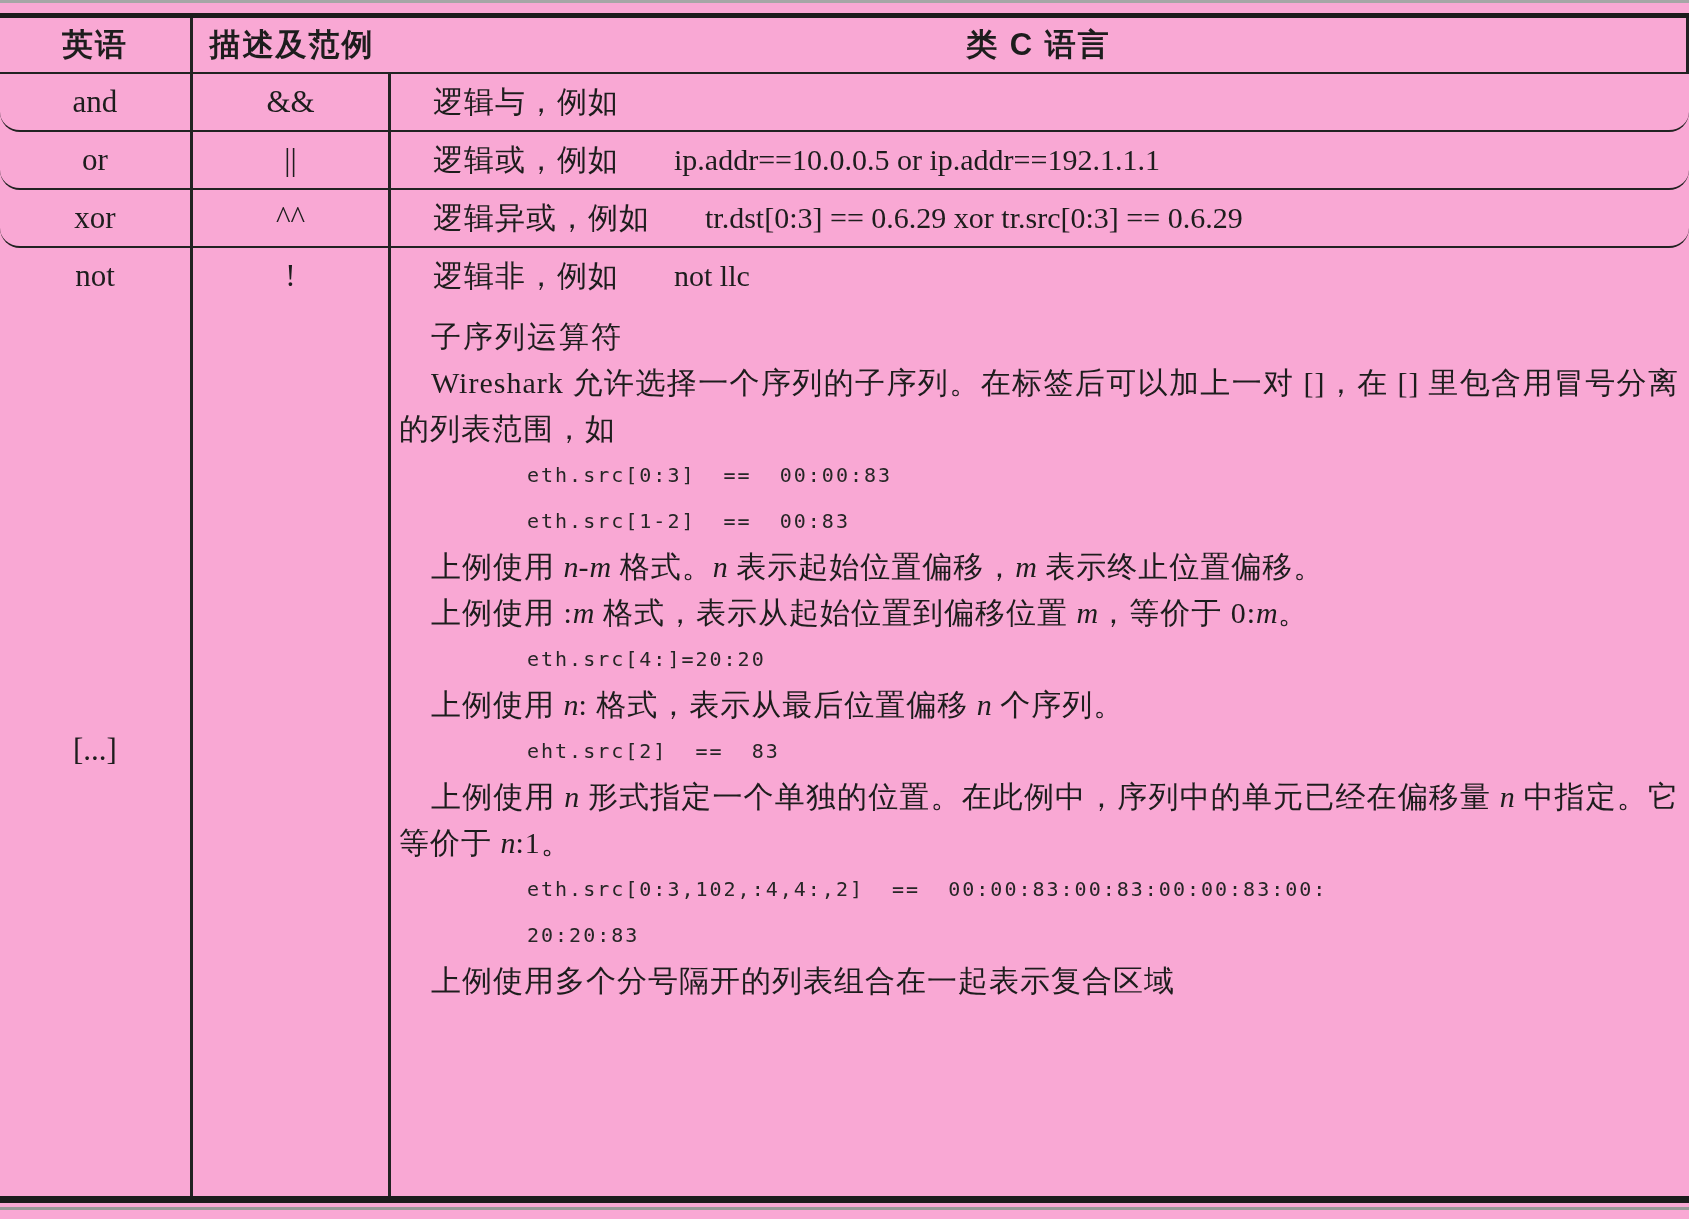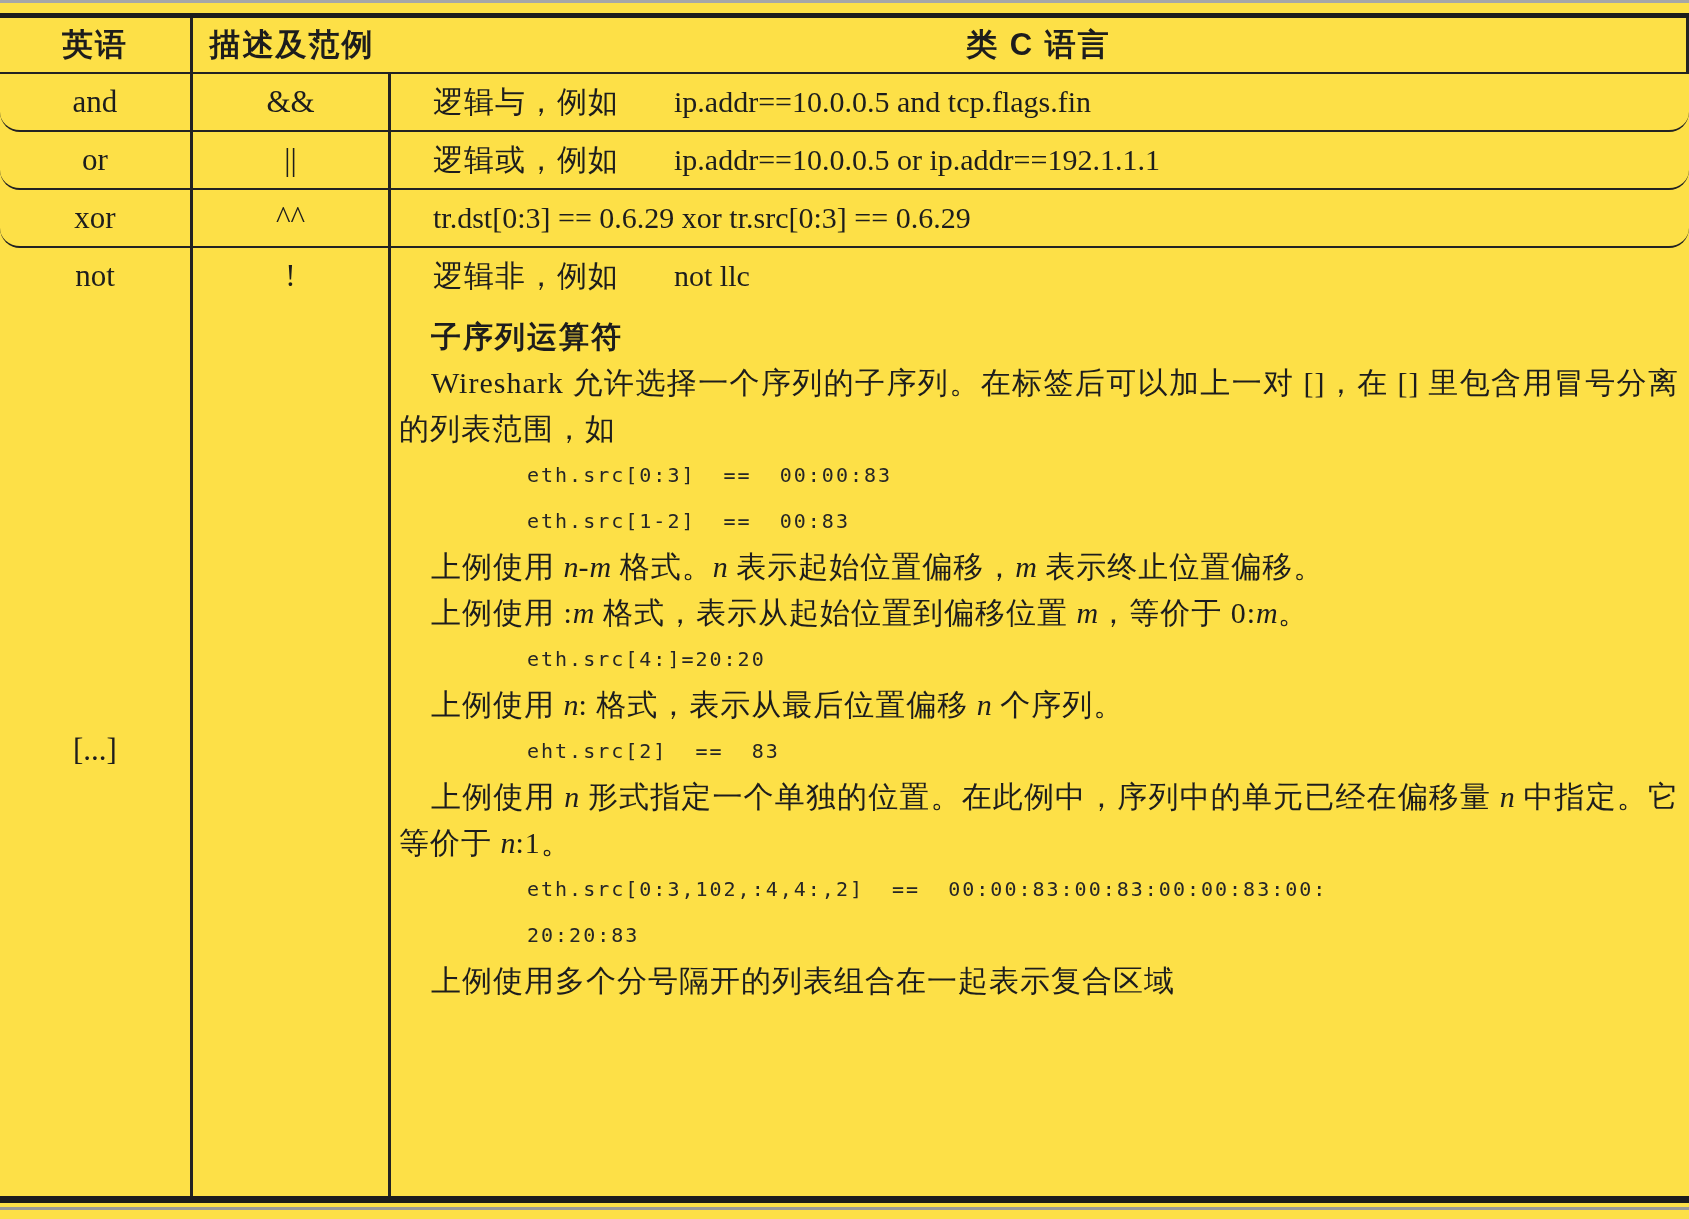--- a/index.html
+++ b/index.html
@@ -1,17 +1,17 @@
 <!DOCTYPE html>
 <html><head>
 <meta charset="utf-8">
 <style>
   html,body{margin:0;padding:0;background:#ffffff;}
   .page{
-    width:1689px;height:1219px;background:#fde047;position:relative;
+    width:1689px;height:1219px;background:#f9a8d4;position:relative;
     font-family:"Liberation Serif","DejaVu Serif",serif;color:#1d1d1d;
     overflow:hidden;
   }
   .top-gray{height:3px;background:#a6a6a6;margin-bottom:10px;}
   .bottom-gray{height:3px;background:#9a9a9a;margin-top:4px;}
   .tbl{
     width:1689px;border-top:5px solid #1c1c1c;border-bottom:7px solid #1c1c1c;
     box-sizing:border-box;
   }
   .row{display:grid;grid-template-columns:193px 198px 1298px;border-bottom:2px solid #222;}
@@ -28,21 +28,21 @@
   }
   .oprow{height:56px;border-radius:20px;}
   .oprow .c1,.oprow .c2{font-size:31px;}
   .oprow .c3{display:flex;align-items:center;padding-left:42px;font-size:30px;text-align:right;}
   .dlabel{margin-right:55px;letter-spacing:1px;white-space:nowrap;}
   .dexample{white-space:nowrap;}
   .bigrow{height:892px;}
   .bigrow .c1{font-size:31px;}
   .c3big{padding:10px 10px 0 8px;overflow:hidden;}
   .block-heading{
-    font-family:"Liberation Sans","DejaVu Sans",sans-serif;font-weight:bold;
+    font-family:"Liberation Sans","DejaVu Sans",sans-serif;font-weight:normal;
     font-size:30px;line-height:46px;margin-left:32px;letter-spacing:2px;
   }
   .block-para{
     font-size:30px;line-height:46px;text-indent:32px;letter-spacing:1px;
     text-align:justify;
   }
   .var{font-style:italic;letter-spacing:0;}
   .code-line{
     font-family:"DejaVu Sans Mono","Liberation Mono",monospace;
     font-size:20px;line-height:46px;margin-left:128px;letter-spacing:2px;
@@ -61,37 +61,37 @@
       <div class="cell" style="display:flex;align-items:center;justify-content:center;">描述及范例</div>
       <div class="cell c2">类 C 语言</div>
     </div>
 
     <div id="oprows">
   <div class="row oprow">
     <div class="cell c1">and</div>
     <div class="cell c2">&amp;&amp;</div>
     <div class="cell c3">
       <span class="dlabel">逻辑与，例如</span>
-      <span class="dexample">ip.addr==10.0.0.5 and tcp.flags.fin</span>
     </div>
   </div>
 
   <div class="row oprow">
     <div class="cell c1">or</div>
     <div class="cell c2">||</div>
     <div class="cell c3">
       <span class="dlabel">逻辑或，例如</span>
       <span class="dexample">ip.addr==10.0.0.5 or ip.addr==192.1.1.1</span>
     </div>
   </div>
 
   <div class="row oprow">
     <div class="cell c1">xor</div>
     <div class="cell c2">^^</div>
     <div class="cell c3">
+      <span class="dlabel">逻辑异或，例如</span>
       <span class="dexample">tr.dst[0:3] == 0.6.29 xor tr.src[0:3] == 0.6.29</span>
     </div>
   </div>
 
   <div class="row oprow">
     <div class="cell c1">not</div>
     <div class="cell c2">!</div>
     <div class="cell c3">
       <span class="dlabel">逻辑非，例如</span>
       <span class="dexample">not llc</span>

